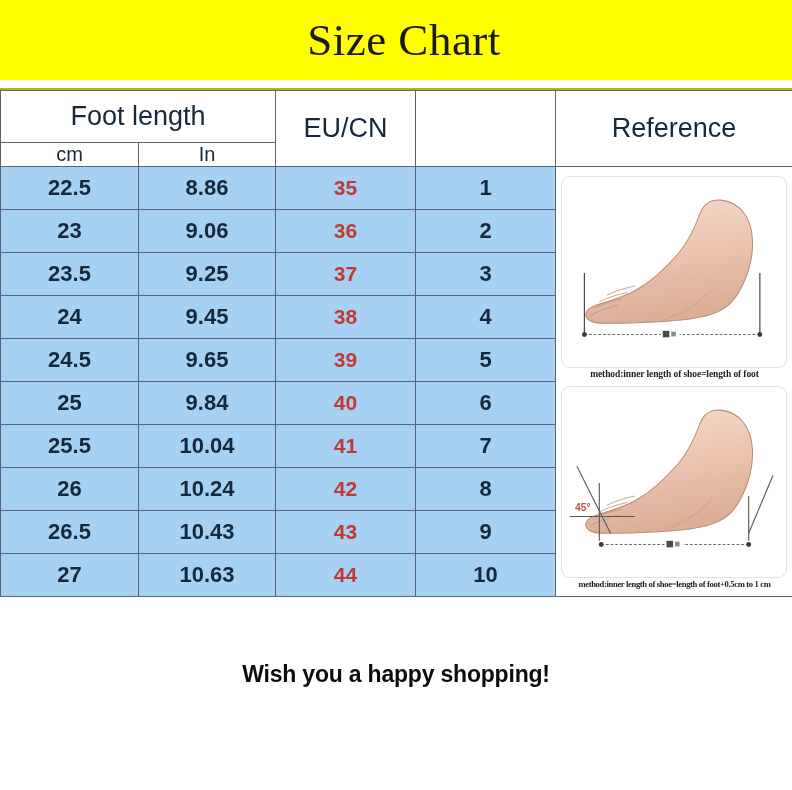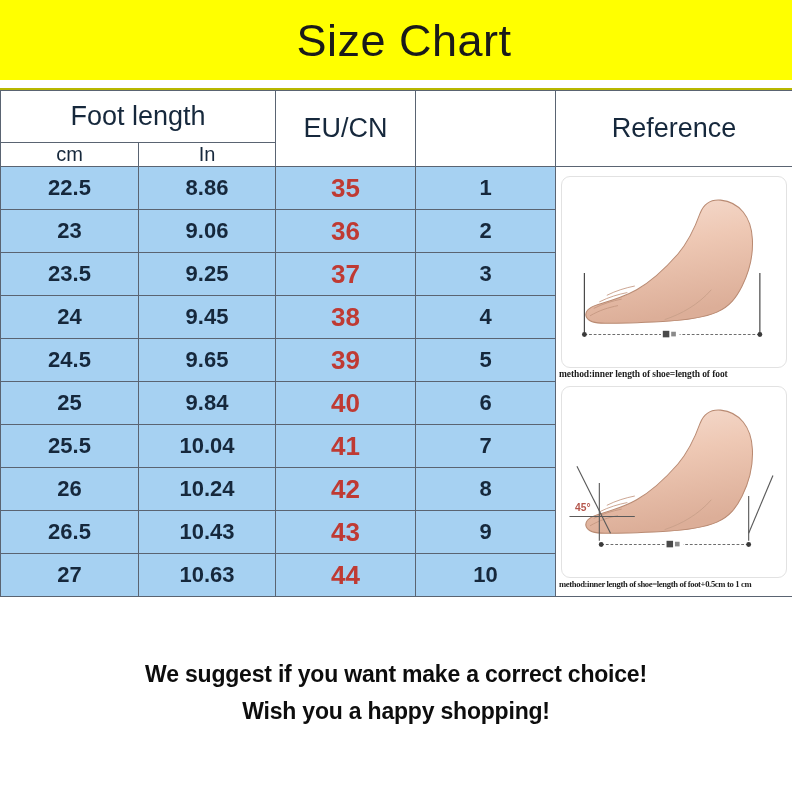--- a/index.html
+++ b/index.html
@@ -29,21 +29,21 @@
     display: flex;
     align-items: center;
     justify-content: center;
   }
   .title-banner .title-text {
     font-size: 45px;
     font-weight: 400;
     color: #1a1a1a;
     letter-spacing: 0.5px;
     line-height: 1;
-    font-family: Liberation Sans, sans-serif;
+    font-family: Liberation Serif, serif;
     margin-left: 16px;
   }
 
   
   .table-wrap {
     position: absolute;
     left: 0; top: 88px;
     width: 792px;
     height: 516px;
     background: #ffffff;
@@ -92,21 +92,21 @@
   tbody td {
     background: #a6d1f2;
     font-size: 22px;
     font-weight: 600;
     height: 42px;
     line-height: 42px;
   }
   tbody td.eu-cell {
     color: #bf3a33;
     font-weight: 700;
-    font-size: 26px;
+    font-size: 21px;
   }
 
   
   td.ref-cell {
     background: #ffffff;
     padding: 0;
     vertical-align: top;
   }
   .ref-stack {
     display: flex;
@@ -114,20 +114,21 @@
     width: 100%;
     height: 420px;
   }
   .ref-panel {
     position: relative;
     flex: 1 1 50%;
     display: flex;
     flex-direction: column;
     justify-content: flex-end;
     overflow: hidden;
+    align-items: center;
   }
   .ref-card {
     position: relative;
     flex: 1 1 auto;
     margin: 4px 5px 0 5px;
     border: 1px solid #e2e2e2;
     border-radius: 9px;
     background: #ffffff;
     overflow: hidden;
   }
@@ -364,17 +365,16 @@
           <td class="eu-cell">44</td>
           <td>10</td>
         </tr>
 
       </tbody>
     </table>
   </div>
 
 
   <div class="footer-lines">
-    <div class="f-line">We suggest if you want make a correct choice!</div>
     <div class="f-line">Wish you a happy shopping!</div>
   </div>
 
 </div>
 
 </body></html>

